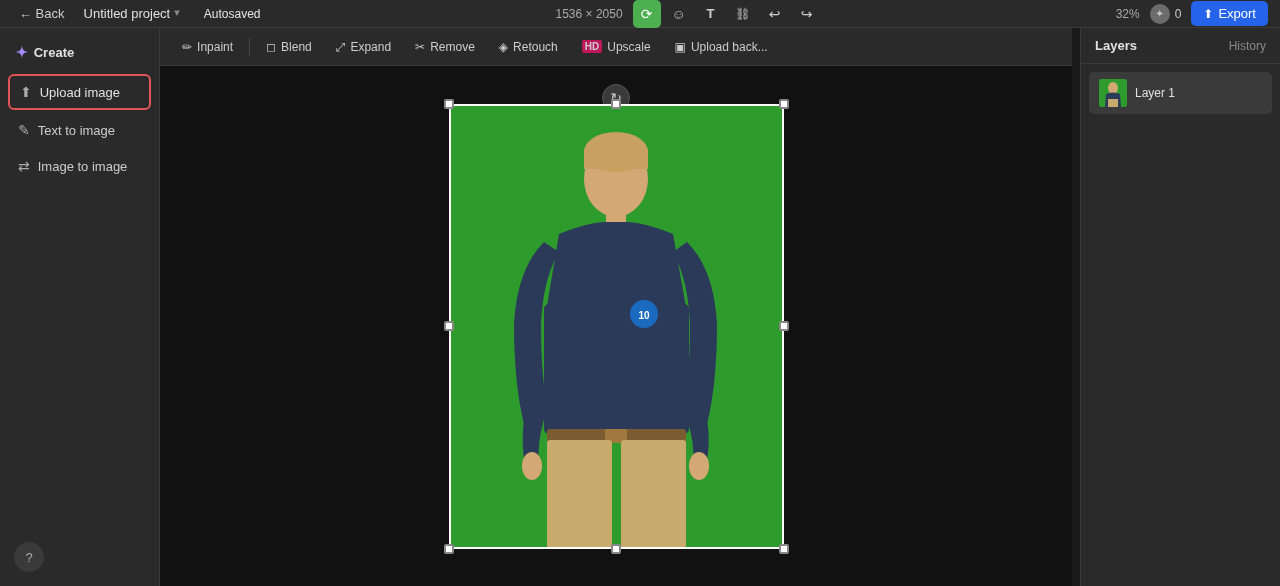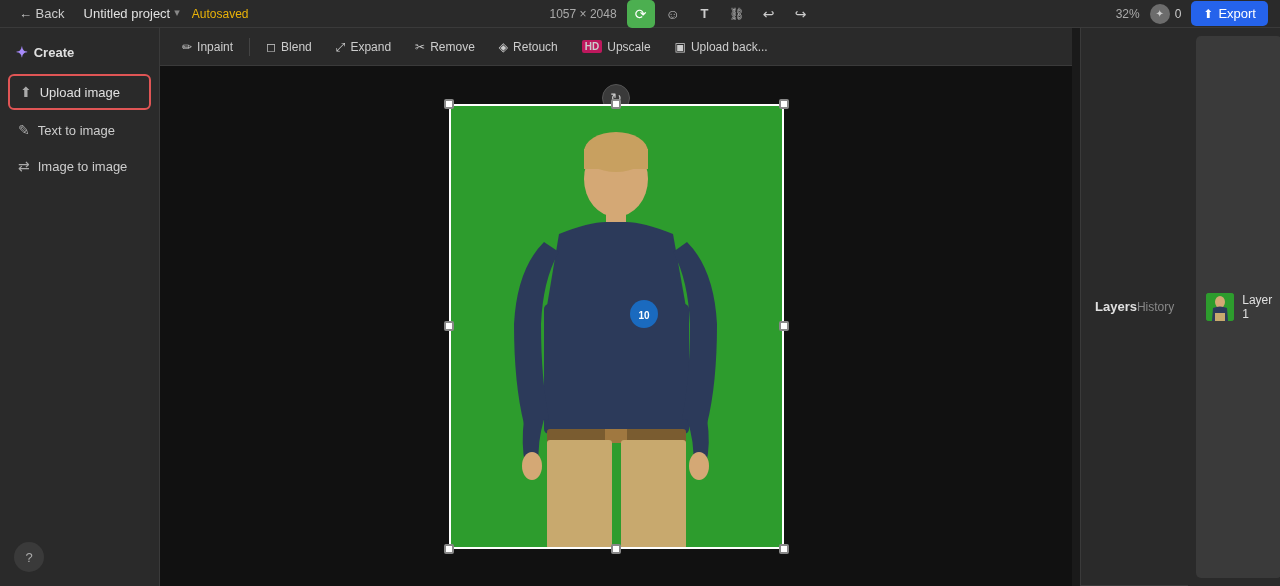--- a/index.html
+++ b/index.html
@@ -44,21 +44,22 @@
       display: flex;
       align-items: flex-start;
       gap: 4px;
       font-size: 13px;
       font-weight: 500;
       color: #e0e0e0;
       cursor: pointer;
     }
     .autosaved {
       font-size: 12px;
-      color: #eab308;
+      color: #e5e5e5;
+      margin-left: 12px;
     }
     .topbar-center {
       display: flex;
       align-items: center;
       gap: 10px;
     }
     .canvas-size {
       font-size: 12px;
       color: #aaa;
     }
@@ -288,21 +289,21 @@
       font-size: 14px;
       cursor: pointer;
     }
 
     
     .right-panel {
       width: 200px;
       background: #2a2a2a;
       border-left: 1px solid #3a3a3a;
       display: flex;
-      flex-direction: row;
+      flex-direction: column;
       flex-shrink: 0;
       margin-left: 8px;
     }
     .panel-header {
       display: flex;
       align-items: center;
       justify-content: space-between;
       padding: 10px 14px;
       border-bottom: 1px solid #3a3a3a;
     }
@@ -348,21 +349,21 @@
 <div class="topbar">
   <div class="topbar-left">
     <div class="back-btn">← Back</div>
     <div class="project-name">
       <span>Untitled project</span>
       <span style="font-size:11px;color:#888;">▾</span>
     </div>
     <span class="autosaved">Autosaved</span>
   </div>
   <div class="topbar-center">
-    <span class="canvas-size">1057 × 2048</span>
+    <span class="canvas-size">1536 × 2050</span>
     <div class="topbar-tools">
       <div class="tool-btn active" title="Generate">⟳</div>
       <div class="tool-btn" title="Emoji">☺</div>
       <div class="tool-btn" title="Text" style="font-size:13px;font-weight:bold;">T</div>
       <div class="tool-btn" title="Link" style="font-size:12px;">⛓</div>
       <div class="tool-btn" title="Undo">↩</div>
       <div class="tool-btn" title="Redo">↪</div>
     </div>
   </div>
   <div class="topbar-right">

